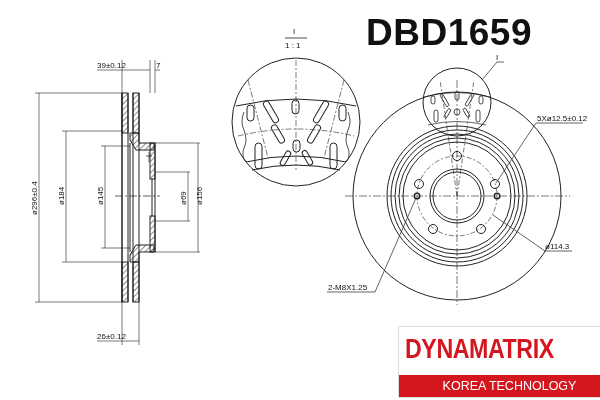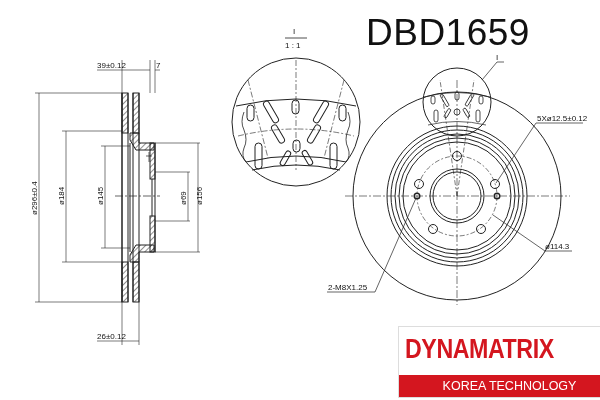--- a/index.html
+++ b/index.html
@@ -1,18 +1,18 @@
 <!DOCTYPE html>
 <html><head>
   <meta charset="utf-8">
   <style>
     html, body { margin: 0; padding: 0; background: #ffffff; }
     body { width: 600px; height: 400px; position: relative; overflow: hidden; font-family: "Liberation Sans", sans-serif; }
     #drawing { position: absolute; left: 0; top: 0; width: 600px; height: 400px; }
-    .title { position: absolute; left: 366px; top: 12px; font-size: 37px; color: #111; font-family: "Liberation Sans", sans-serif; letter-spacing: 0.5px; }
+    .title { position: absolute; left: 366px; top: 12px; font-size: 37px; color: #111; font-family: "Liberation Sans", sans-serif; letter-spacing: 0.5px; font-weight: bold; }
     .dim { font-family: "Liberation Sans", sans-serif; font-size: 8px; fill: #111; }
     .logo { position: absolute; left: 398px; top: 326px; width: 177px; height: 70px; border: 1px solid #ddd; background: #fff; padding-left: 44px; }
     .logo-brand { position: absolute; left: 6px; top: 7px; font-size: 27px; font-weight: bold; color: #d4161f; font-family: "Liberation Sans", sans-serif; letter-spacing: -0.5px; transform: scaleX(0.86); transform-origin: left; }
     .logo-reg { position: absolute; right: 3px; top: 2px; font-size: 7px; color: #888; }
     .logo-bar { position: absolute; left: 0; right: 0; bottom: 0; height: 22px; background: #d4161f; color: #fff; font-size: 12.5px; text-align: center; line-height: 22px; font-family: "Liberation Sans", sans-serif; }
   </style>
 </head>
 <body>
 
 <svg id="drawing" viewBox="0 0 600 400" xmlns="http://www.w3.org/2000/svg">

